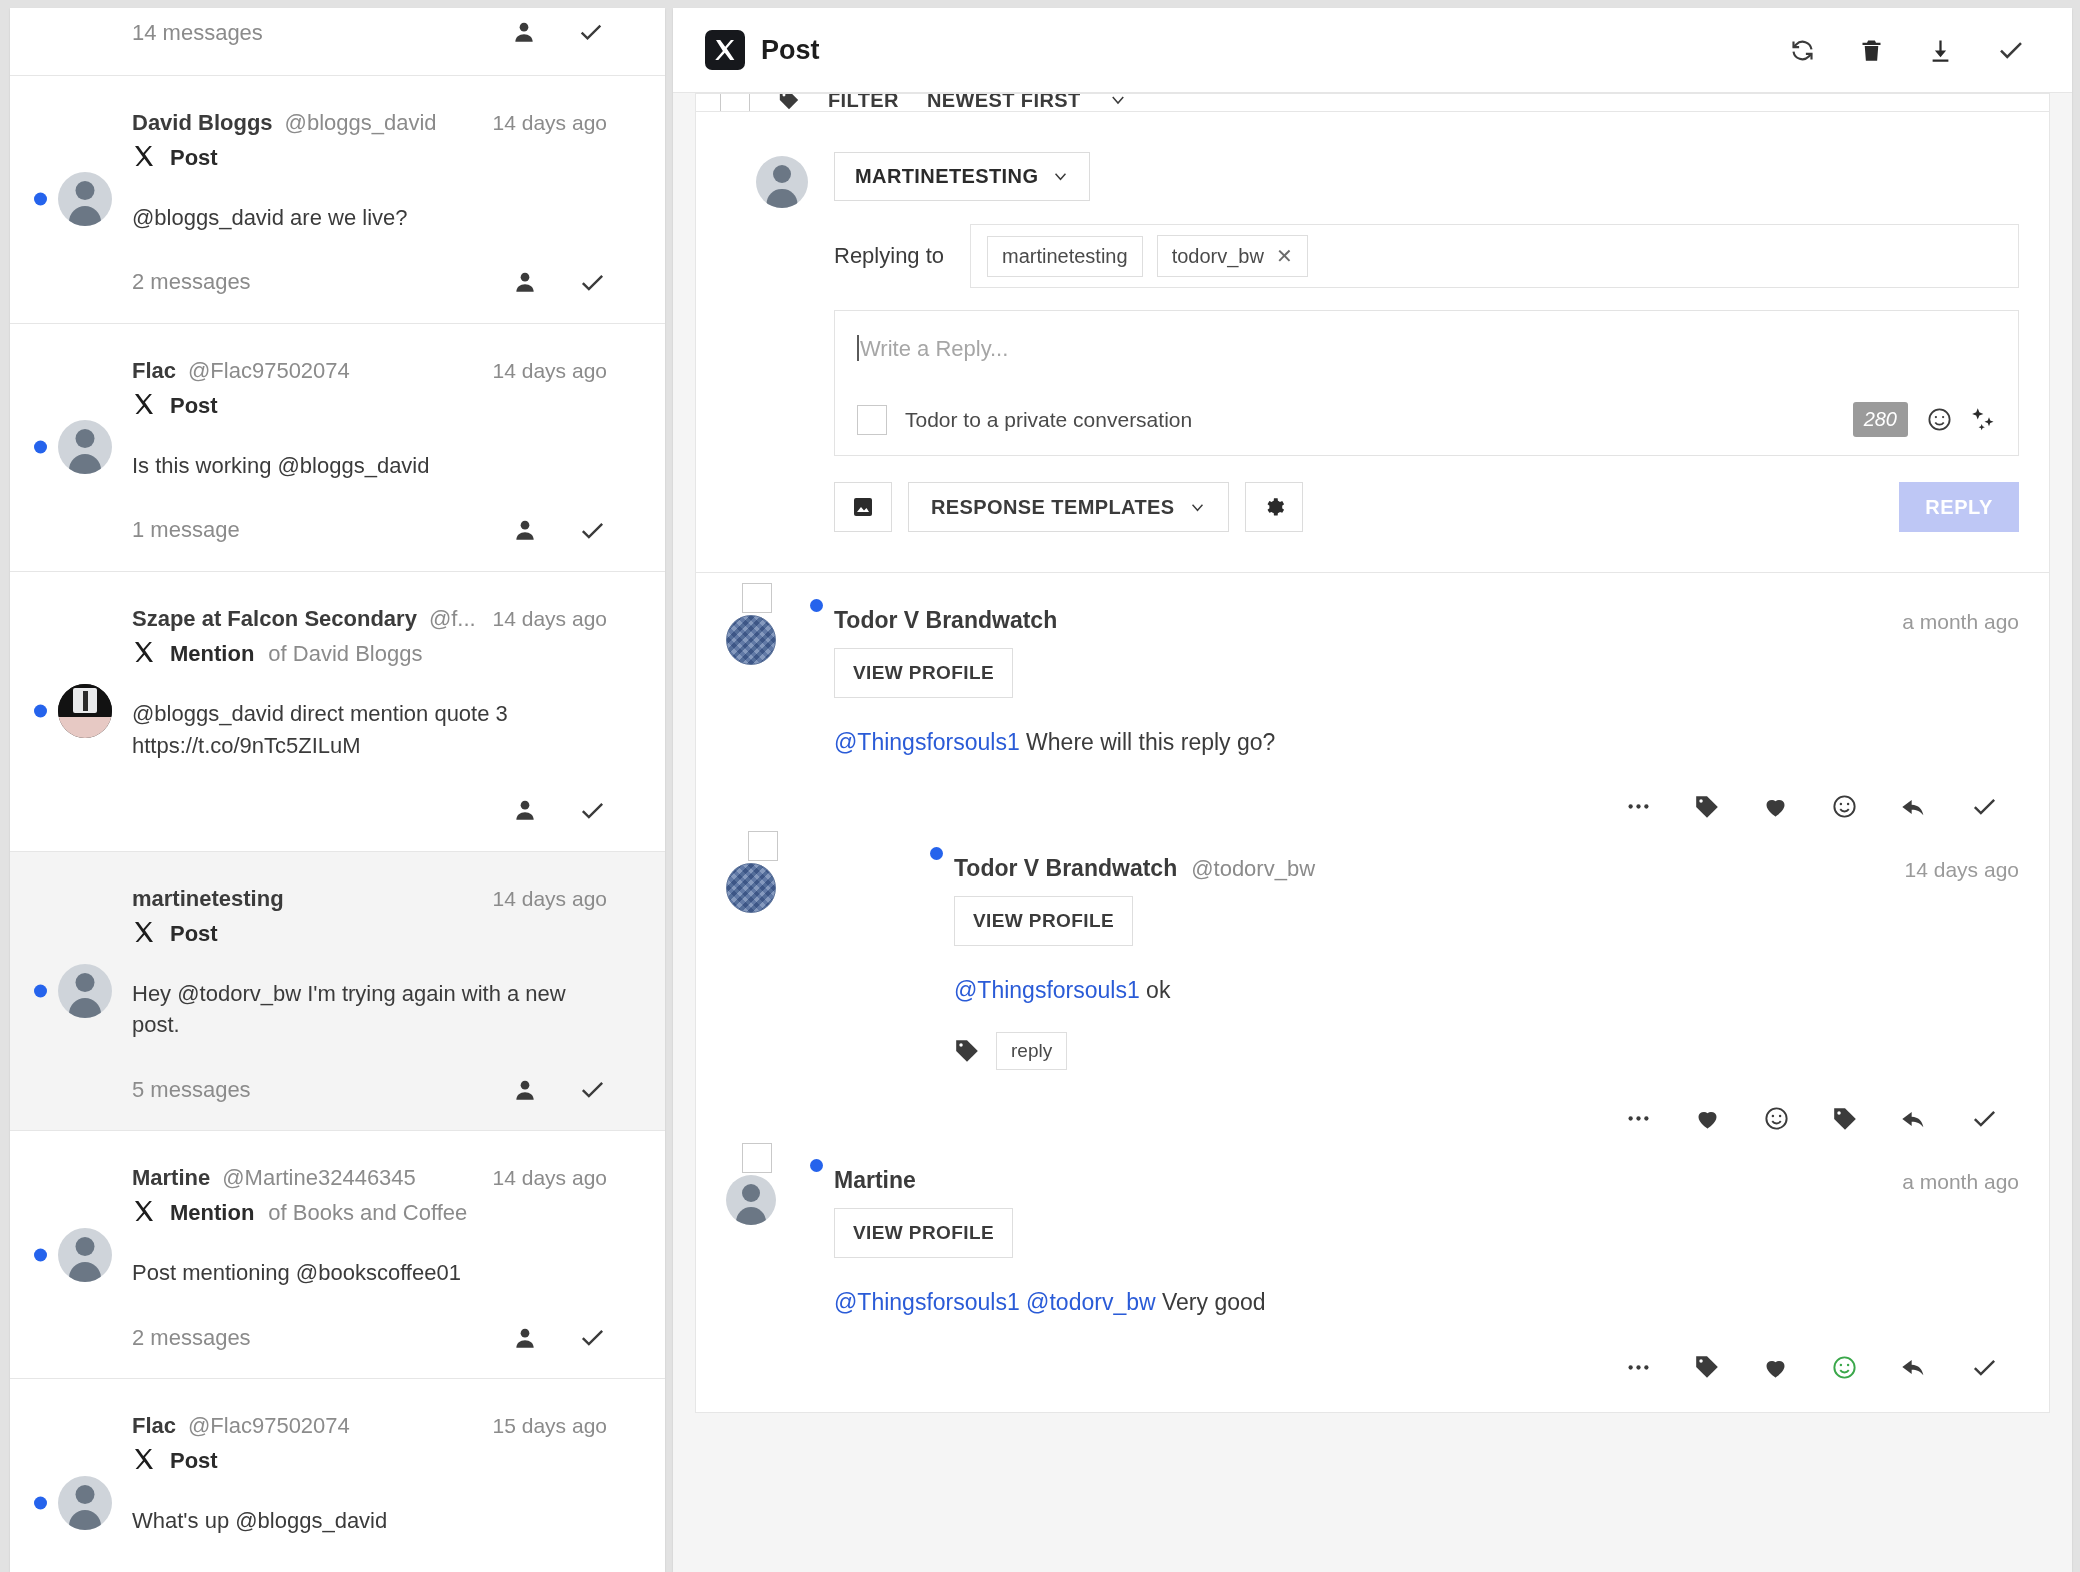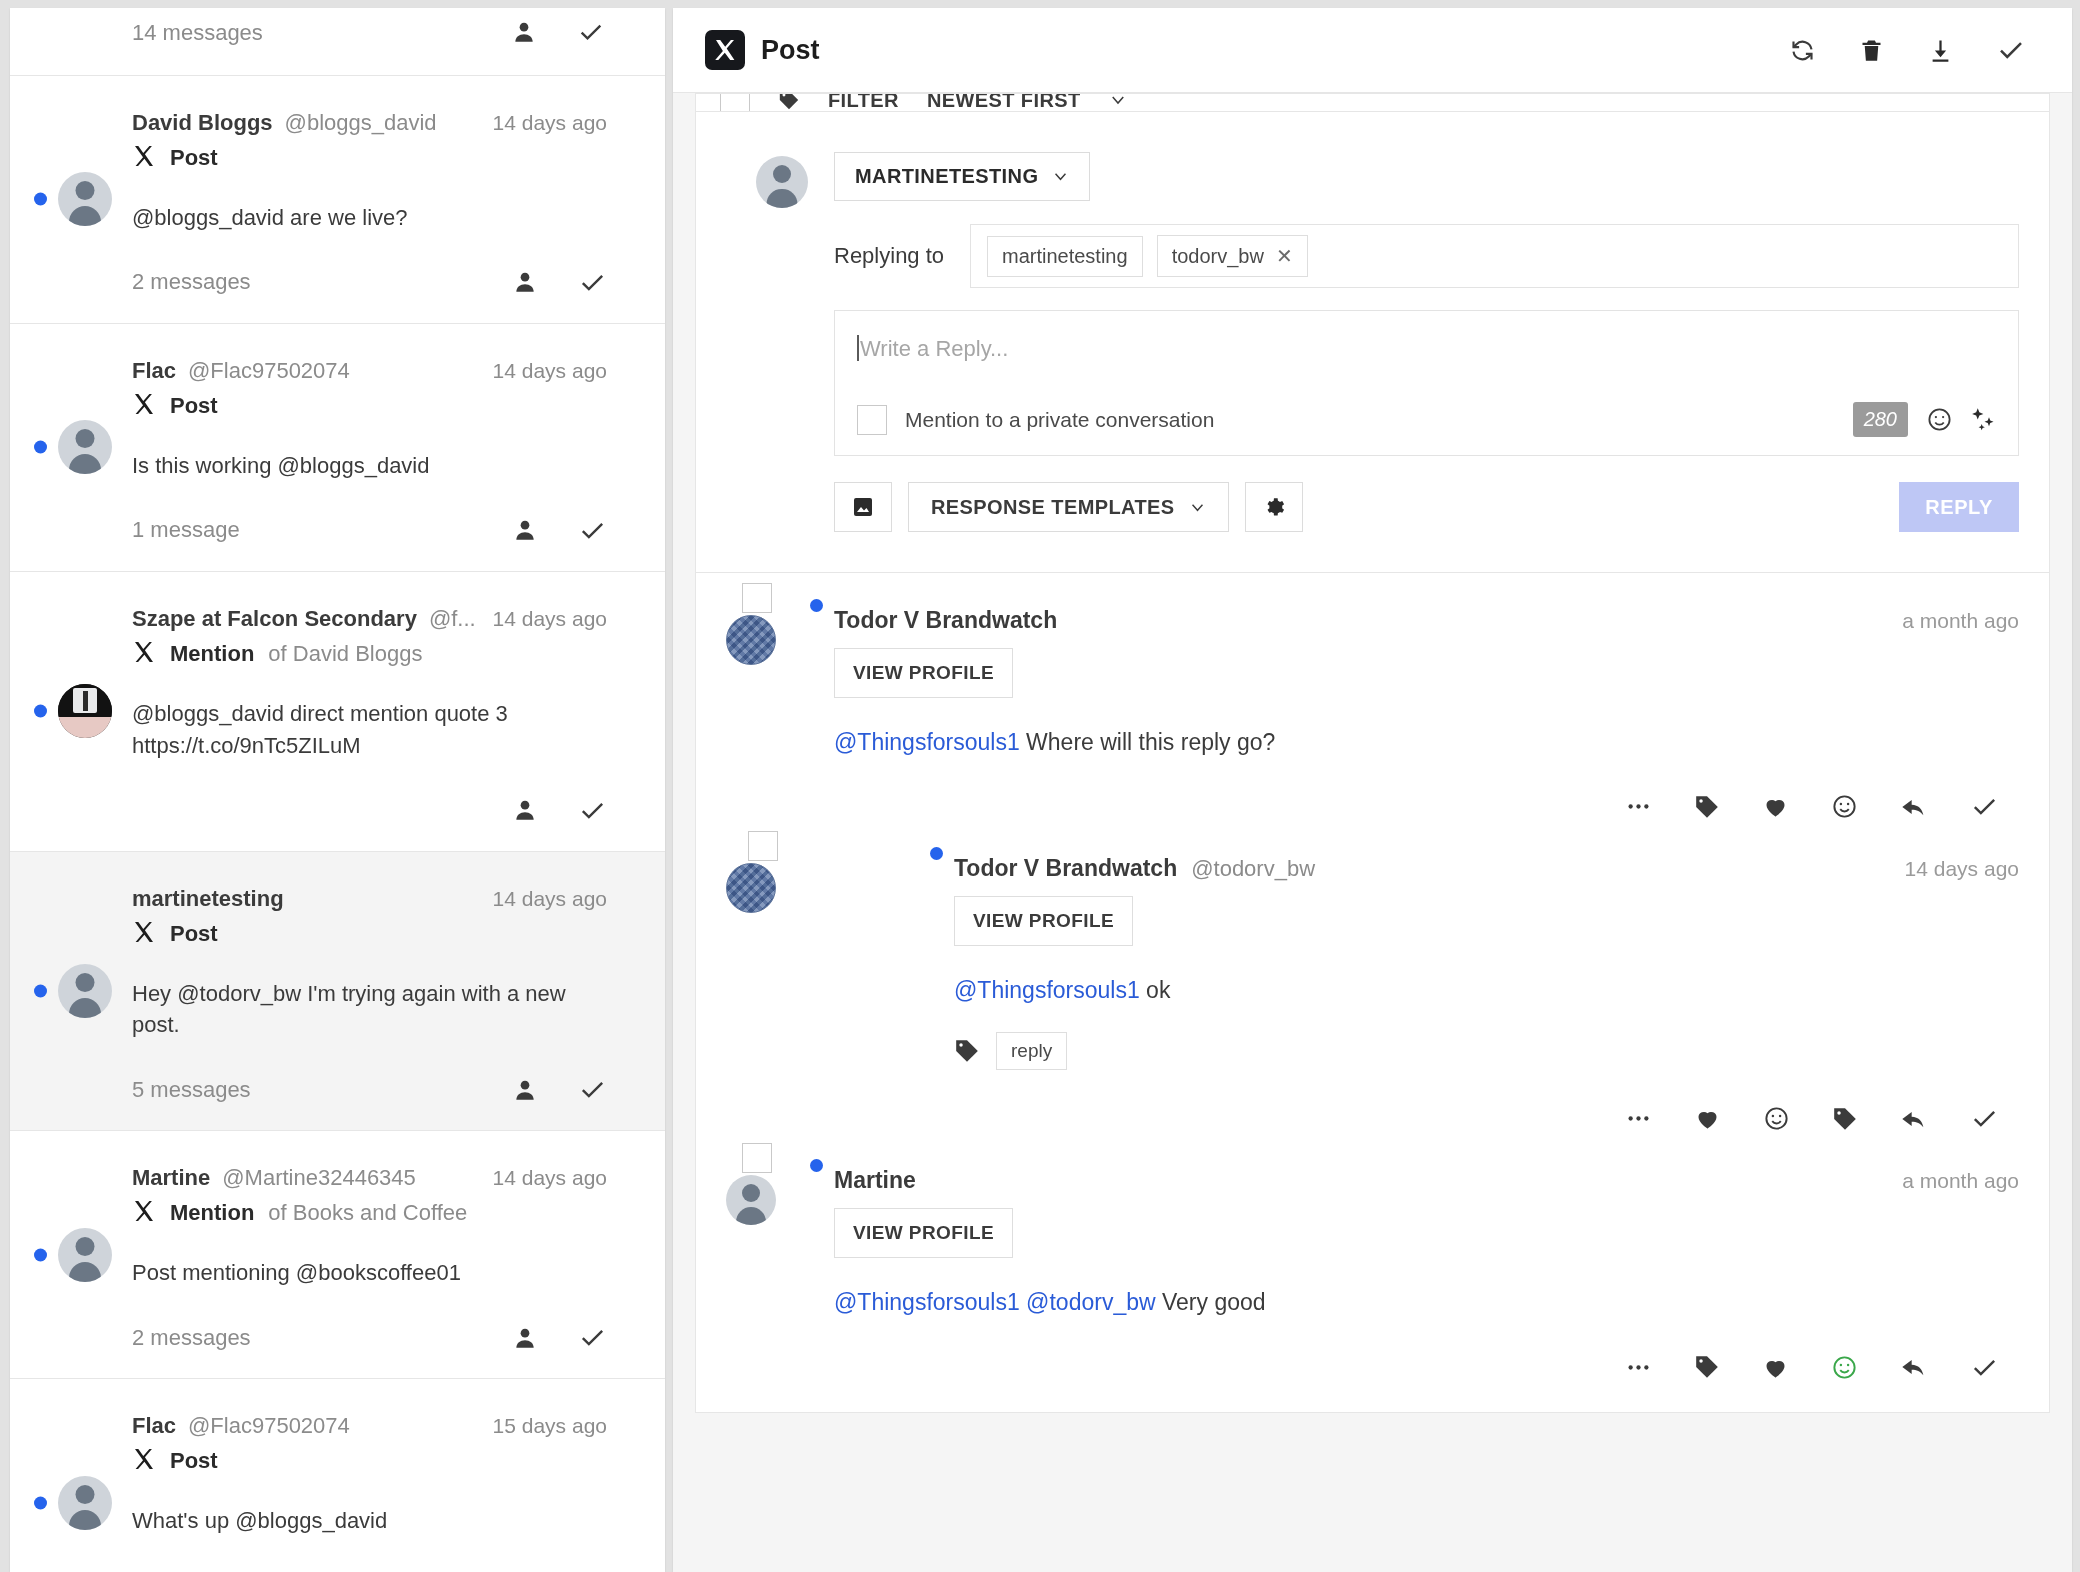--- a/index.html
+++ b/index.html
@@ -226,21 +226,21 @@
     position: absolute; left: 50%; bottom: -6px; transform: translateX(-50%);
     width: 30px; height: 24px; border-radius: 15px 15px 0 0; background: #6b7785;
   }
   .msg-avatar.pattern {
     background:
       repeating-linear-gradient(45deg, #8fa4c6 0 4px, #c3cfe2 4px 8px),
       repeating-linear-gradient(-45deg, #6d86ad 0 4px, #aebdd6 4px 8px);
     background-blend-mode: multiply;
     border: 1px solid #5d739a;
   }
-  .msg-head { display: flex; align-items: center; gap: 14px; }
+  .msg-head { display: flex; align-items: flex-end; gap: 14px; }
   .msg-name { font-size: 23px; font-weight: bold; color: #3b3b3b; }
   .msg-handle { font-size: 22px; color: #8b8b8b; }
   .msg-time { margin-left: auto; font-size: 21px; color: #9a9a9a; }
   .viewprofile {
     margin-top: 14px; display: inline-flex; align-items: center;
     border: 1px solid #dedede; background: #fff;
     padding: 13px 18px; font-size: 19px; font-weight: bold;
     color: #3b3b3b; letter-spacing: .4px;
   }
   .msg-text { margin-top: 28px; font-size: 23px; color: #3b3b3b; line-height: 1.4; }
@@ -576,21 +576,21 @@
                   <span>todorv_bw</span>
                   <span class="x">✕</span>
                 </span>
               </div>
             </div>
 
             <div class="textbox">
               <div class="ph"><span class="caret"></span><span>Write a Reply...</span></div>
               <div class="bottomrow">
                 <span class="chk"></span>
-                <span class="chk-label">Mention to a private conversation</span>
+                <span class="chk-label">Todor to a private conversation</span>
                 <span class="counter">280</span>
                 <span class="ico">
                   <svg width="27" height="27" viewBox="0 0 24 24" fill="none" stroke="#3b3b3b" stroke-width="1.6">
                     <circle cx="12" cy="12" r="9"></circle>
                       <circle cx="8.8" cy="9.8" r="1" fill="#3b3b3b" stroke="none"></circle>
                     <circle cx="15.2" cy="9.8" r="1" fill="#3b3b3b" stroke="none"></circle>
                       <path d="M8.2 14.6c1 1.3 2.3 2 3.8 2s2.8-.7 3.8-2"></path>
                   </svg>
                 </span>
                 <span class="ico">

